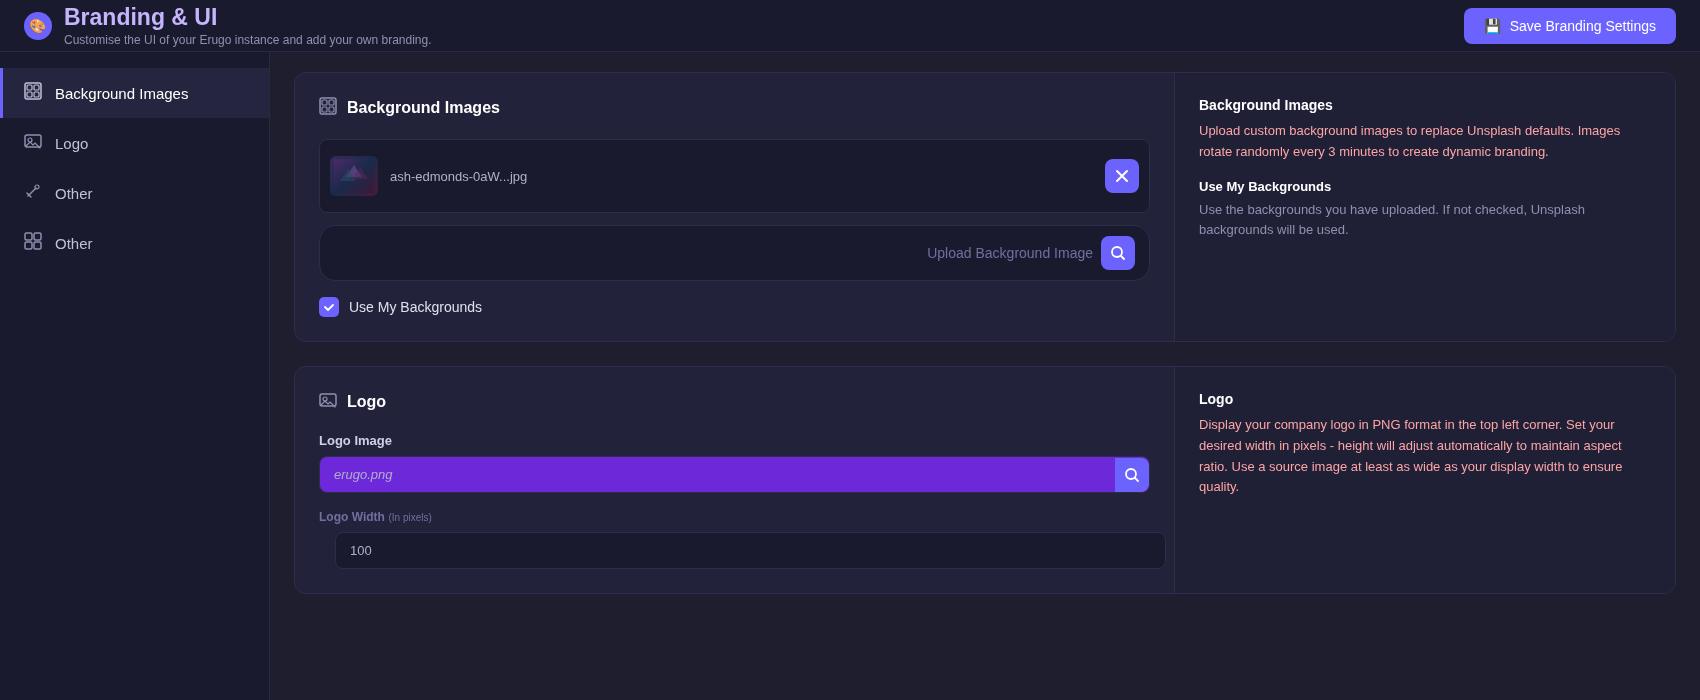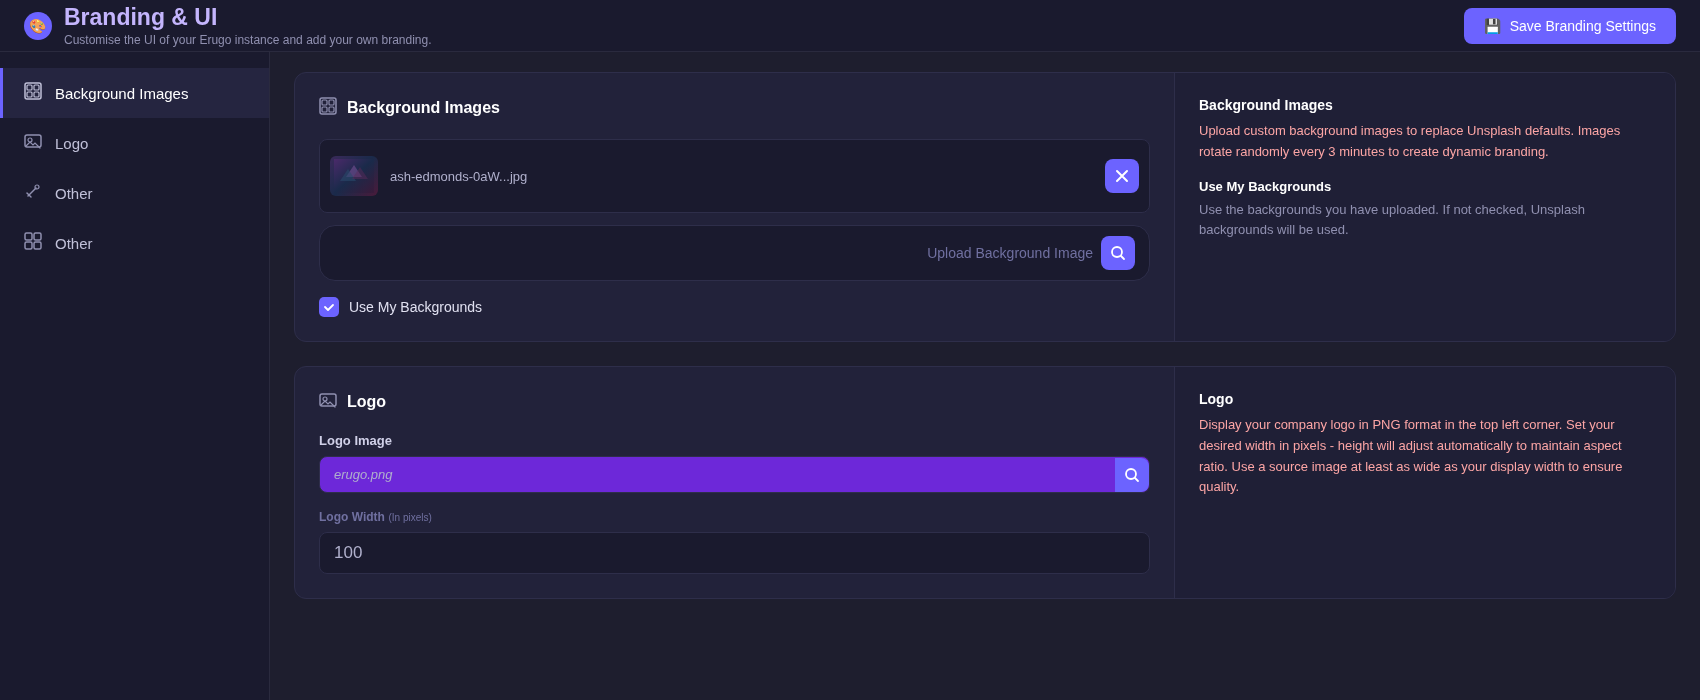--- a/index.html
+++ b/index.html
@@ -271,23 +271,24 @@
       color: #7070a0;
       font-size: 12px;
     }
     .text-input {
       width: 100%;
       background: #1a1a2e;
       border: 1px solid #2e2e4a;
       border-radius: 8px;
       padding: 10px 14px;
       color: #b0b0cc;
-      font-size: 17px;
+      font-size: 13px;
       font-style: italic;
       outline: none;
+      margin-left: 16px;
     }
     .input-with-btn {
       display: flex;
       gap: 0;
       align-items: center;
       background: #6d28d9;
       border: 1px solid #2e2e4a;
       border-radius: 8px;
       overflow: hidden;
       margin-bottom: 16px;

